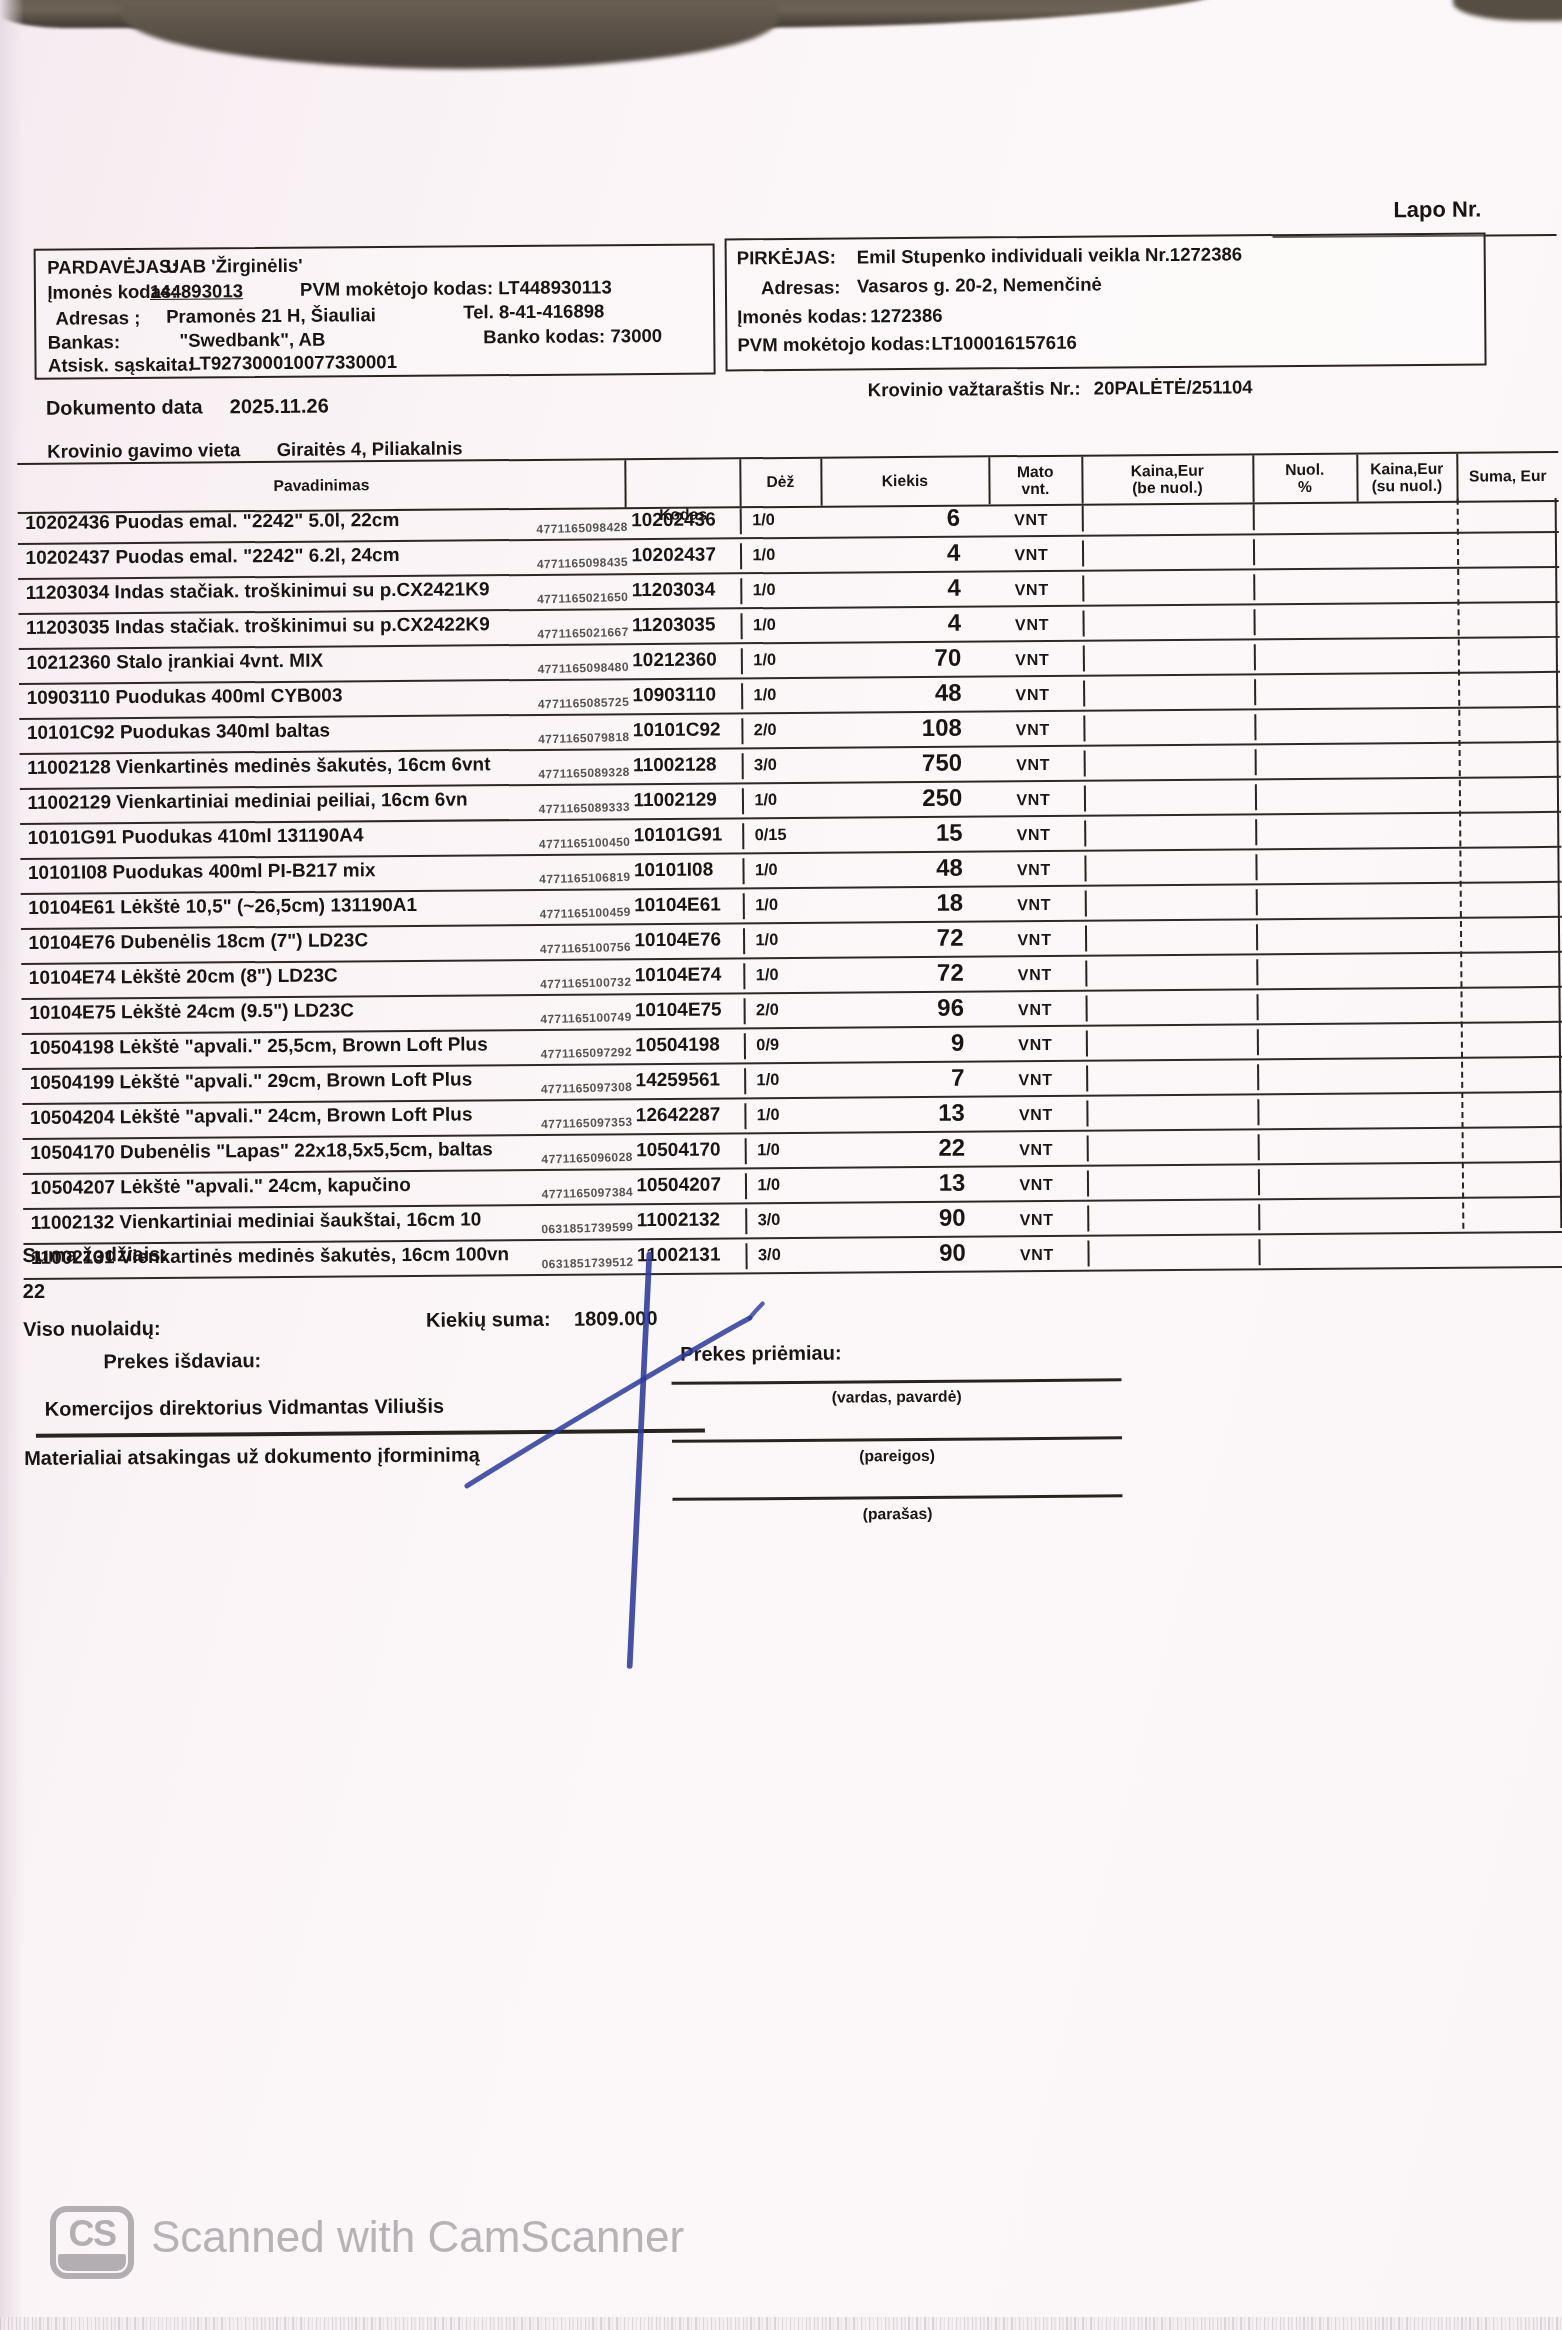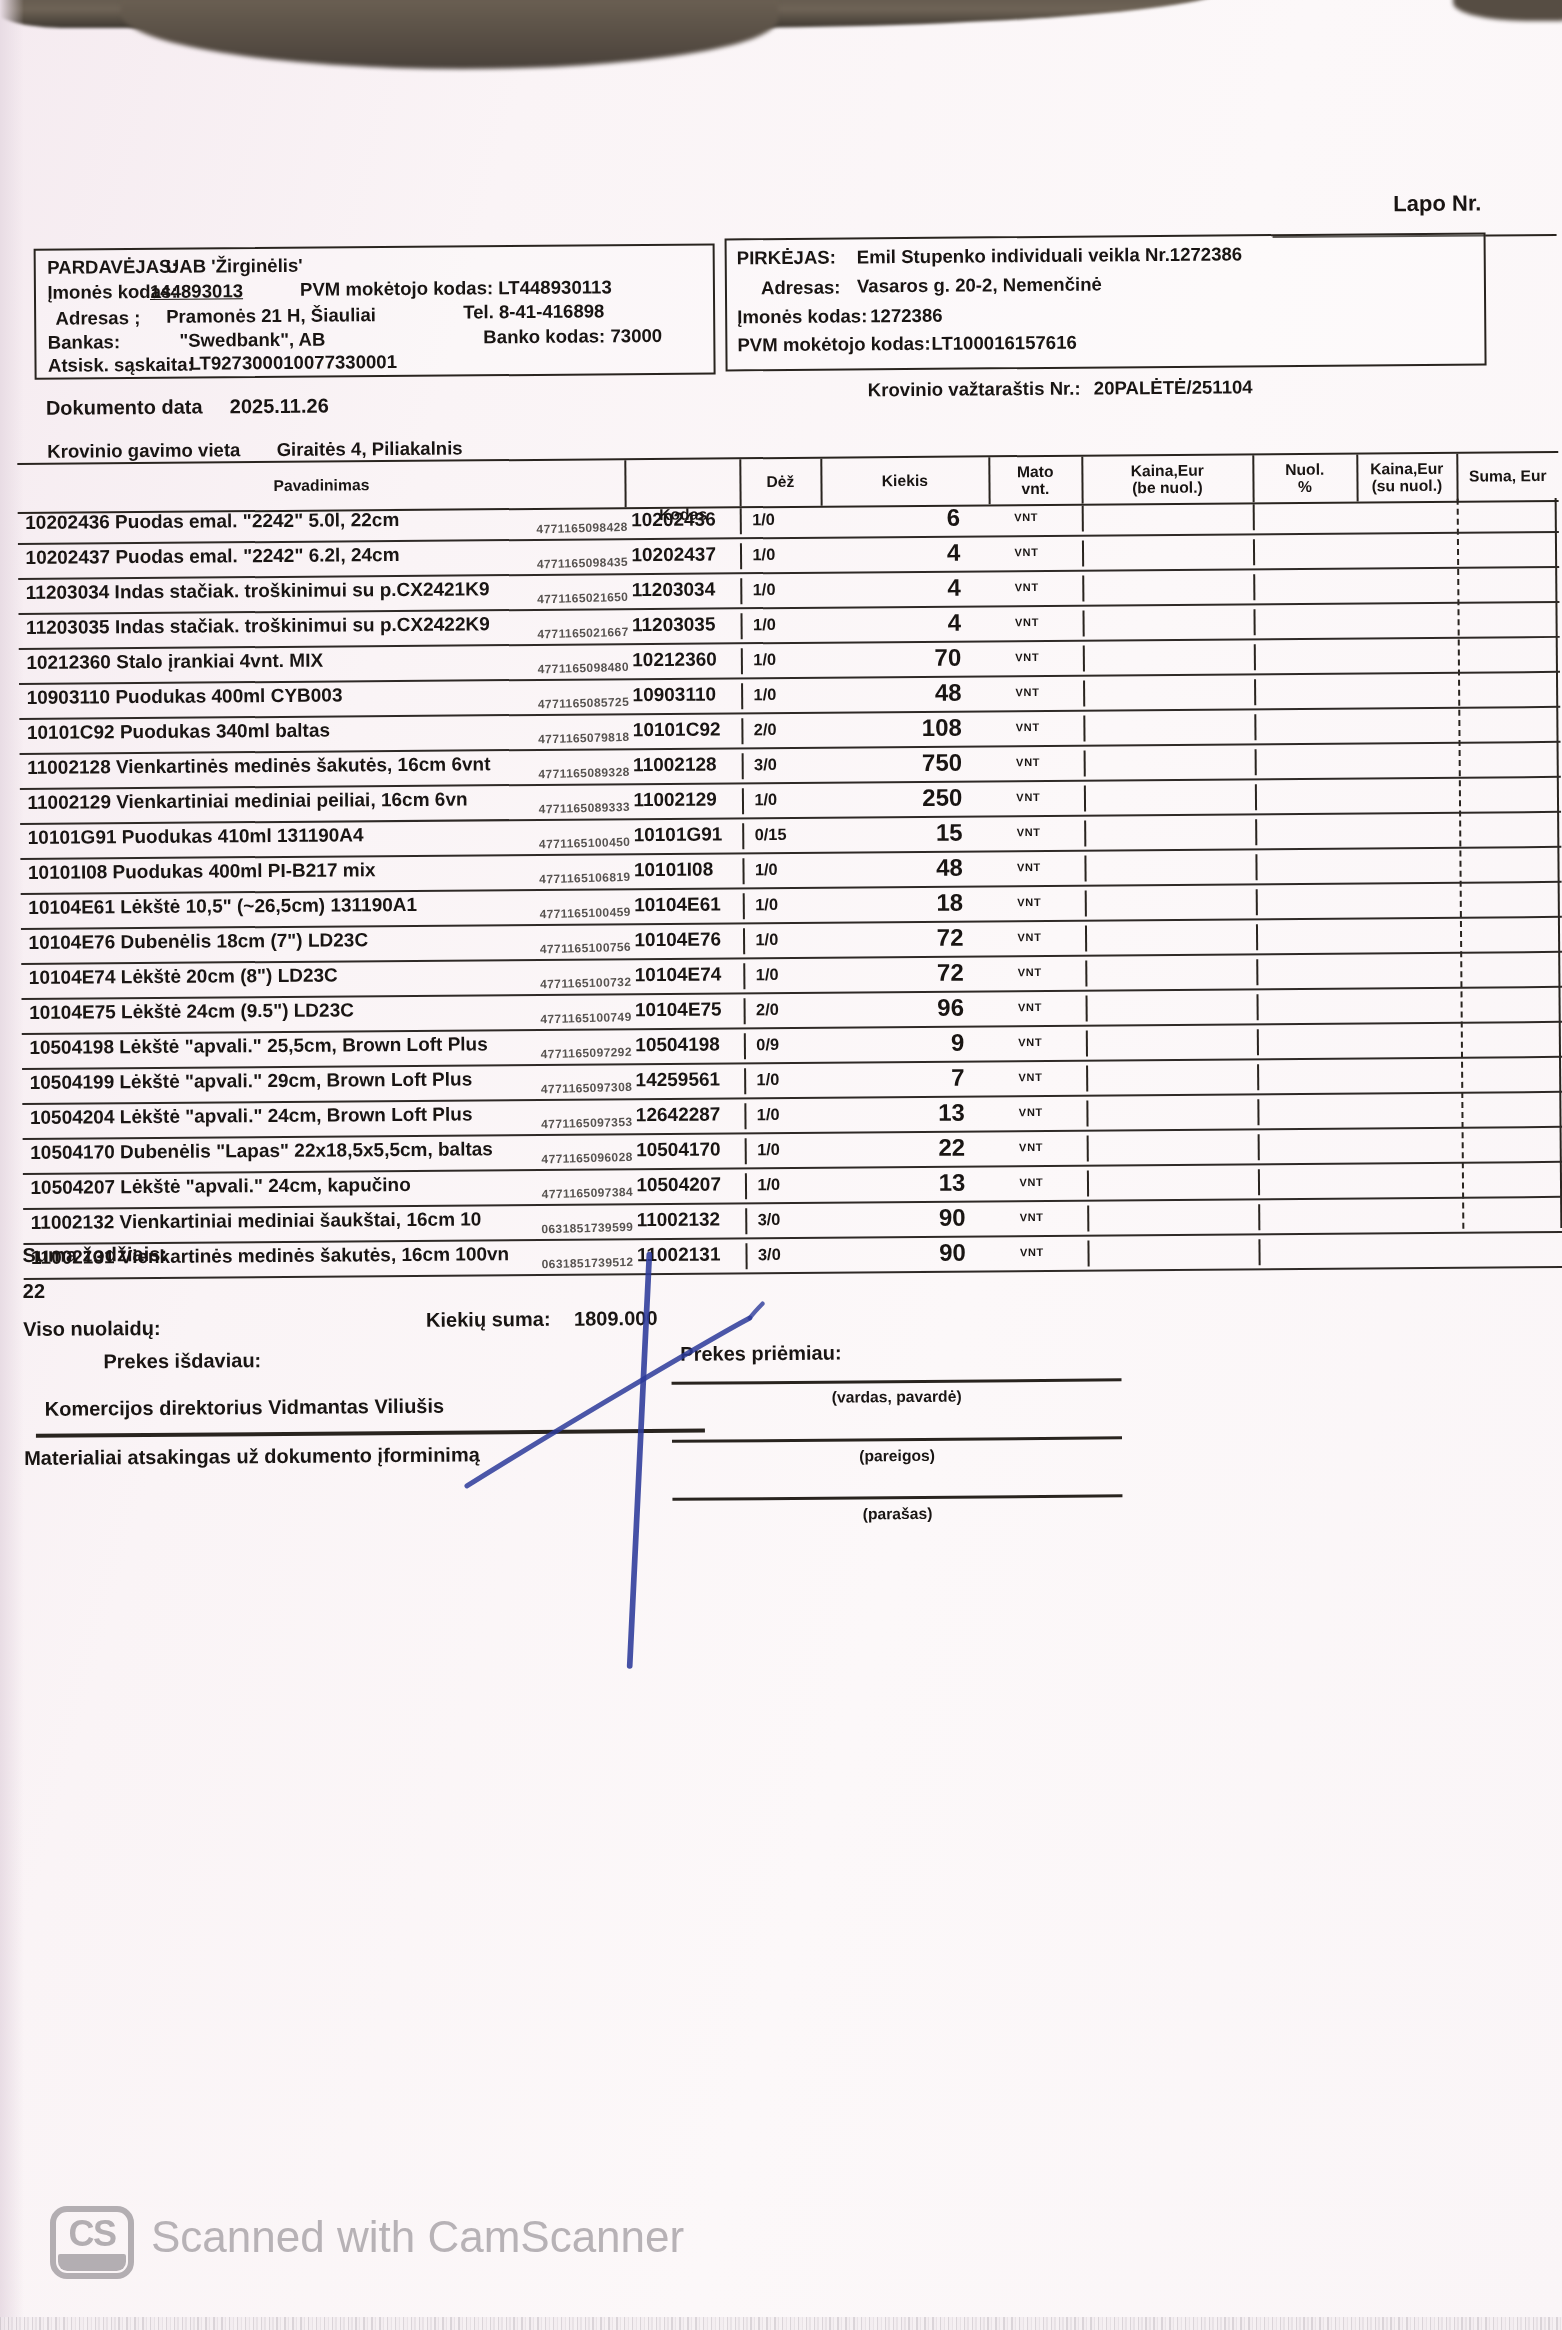--- a/index.html
+++ b/index.html
@@ -34,21 +34,21 @@
       text-align:center;font-size:15.7px;font-weight:700;white-space:pre-line;line-height:1.05;}
   .vsep{position:absolute;top:0;width:2.1px;height:47px;background:#29241f;}
   .tbody{left:21.4px;top:504px;width:1541px;height:730px;}
   .trow{position:relative;height:33px;border-bottom:2.1px solid #2e2926;}
   .c-name{position:absolute;left:7.1px;top:2.1px;font-size:19px;font-weight:700;white-space:nowrap;}
   .c-bar{position:absolute;left:371px;top:17px;width:239px;text-align:right;font-size:12px;font-weight:600;
          color:#3b3733;letter-spacing:0.4px;transform:rotate(-1.1deg);opacity:.85;white-space:nowrap;}
   .c-code{position:absolute;left:613px;top:4.3px;font-size:19px;font-weight:700;}
   .c-dez{position:absolute;left:734px;top:6.4px;font-size:16.4px;font-weight:700;}
   .c-qty{position:absolute;left:803px;top:0.7px;width:139px;text-align:right;font-size:24px;font-weight:700;}
-  .c-unit{position:absolute;left:996px;top:8.6px;font-size:11px;font-weight:700;letter-spacing:0.7px;}
+  .c-unit{position:absolute;left:996px;top:8.6px;font-size:16px;font-weight:700;letter-spacing:0.7px;}
   .tick{position:absolute;top:3.6px;width:2.1px;height:26px;background:#29241f;}
   .tick.t1{left:722px;}.tick.t2{left:1064px;}.tick.t3{left:1235px;}
   .vdash{position:absolute;top:0;height:100%;width:0;border-left:2.9px dashed #29241f;}
   .vedge{position:absolute;top:0;height:100%;width:2.1px;background:#29241f;}
   
   .sum{font-size:20px;font-weight:700;white-space:nowrap;}
   .cap{font-size:15.7px;font-weight:700;}
   .sigline{background:#29241f;height:2.9px;}
   
   .cs-logo{left:50px;top:2206px;width:84px;height:73px;border:6.4px solid #b3aeb2;border-radius:17px;box-sizing:border-box;padding-left:16px;}
@@ -62,21 +62,21 @@
 
 <div>
 
   <div class="abs scan-top"></div>
   <div class="abs scan-top-bulge"></div>
   <div class="abs scan-top-right"></div>
   <div class="abs scan-left"></div>
 
   <div class="doc">
 
-    <div class="abs lapo" style="left:1399px;top:196px;">Lapo Nr.</div>
+    <div class="abs lapo" style="left:1399px;top:202px;">Lapo Nr.</div>
     <div class="abs hline" style="left:1278px;top:240px;width:284px;"></div>
 
     <div class="abs box" style="left:39px;top:243px;width:677px;height:127px;">
       <span class="abs lab" style="left:11.4px;top:5.7px;">PARDAVĖJAS:</span>
       <span class="abs val" style="left:130px;top:5.7px;">UAB 'Žirginėlis'</span>
       <span class="abs lab" style="left:11.4px;top:31px;">Įmonės kodas:</span>
       <span class="abs val" style="left:114px;top:31px;text-decoration:underline;">144893013</span>
       <span class="abs val" style="left:264px;top:30px;">PVM mokėtojo kodas: LT448930113</span>
       <span class="abs lab" style="left:11.4px;top:57px;margin-left:8px;">Adresas ;</span>
       <span class="abs val" style="left:130px;top:56px;">Pramonės 21 H, Šiauliai</span>

